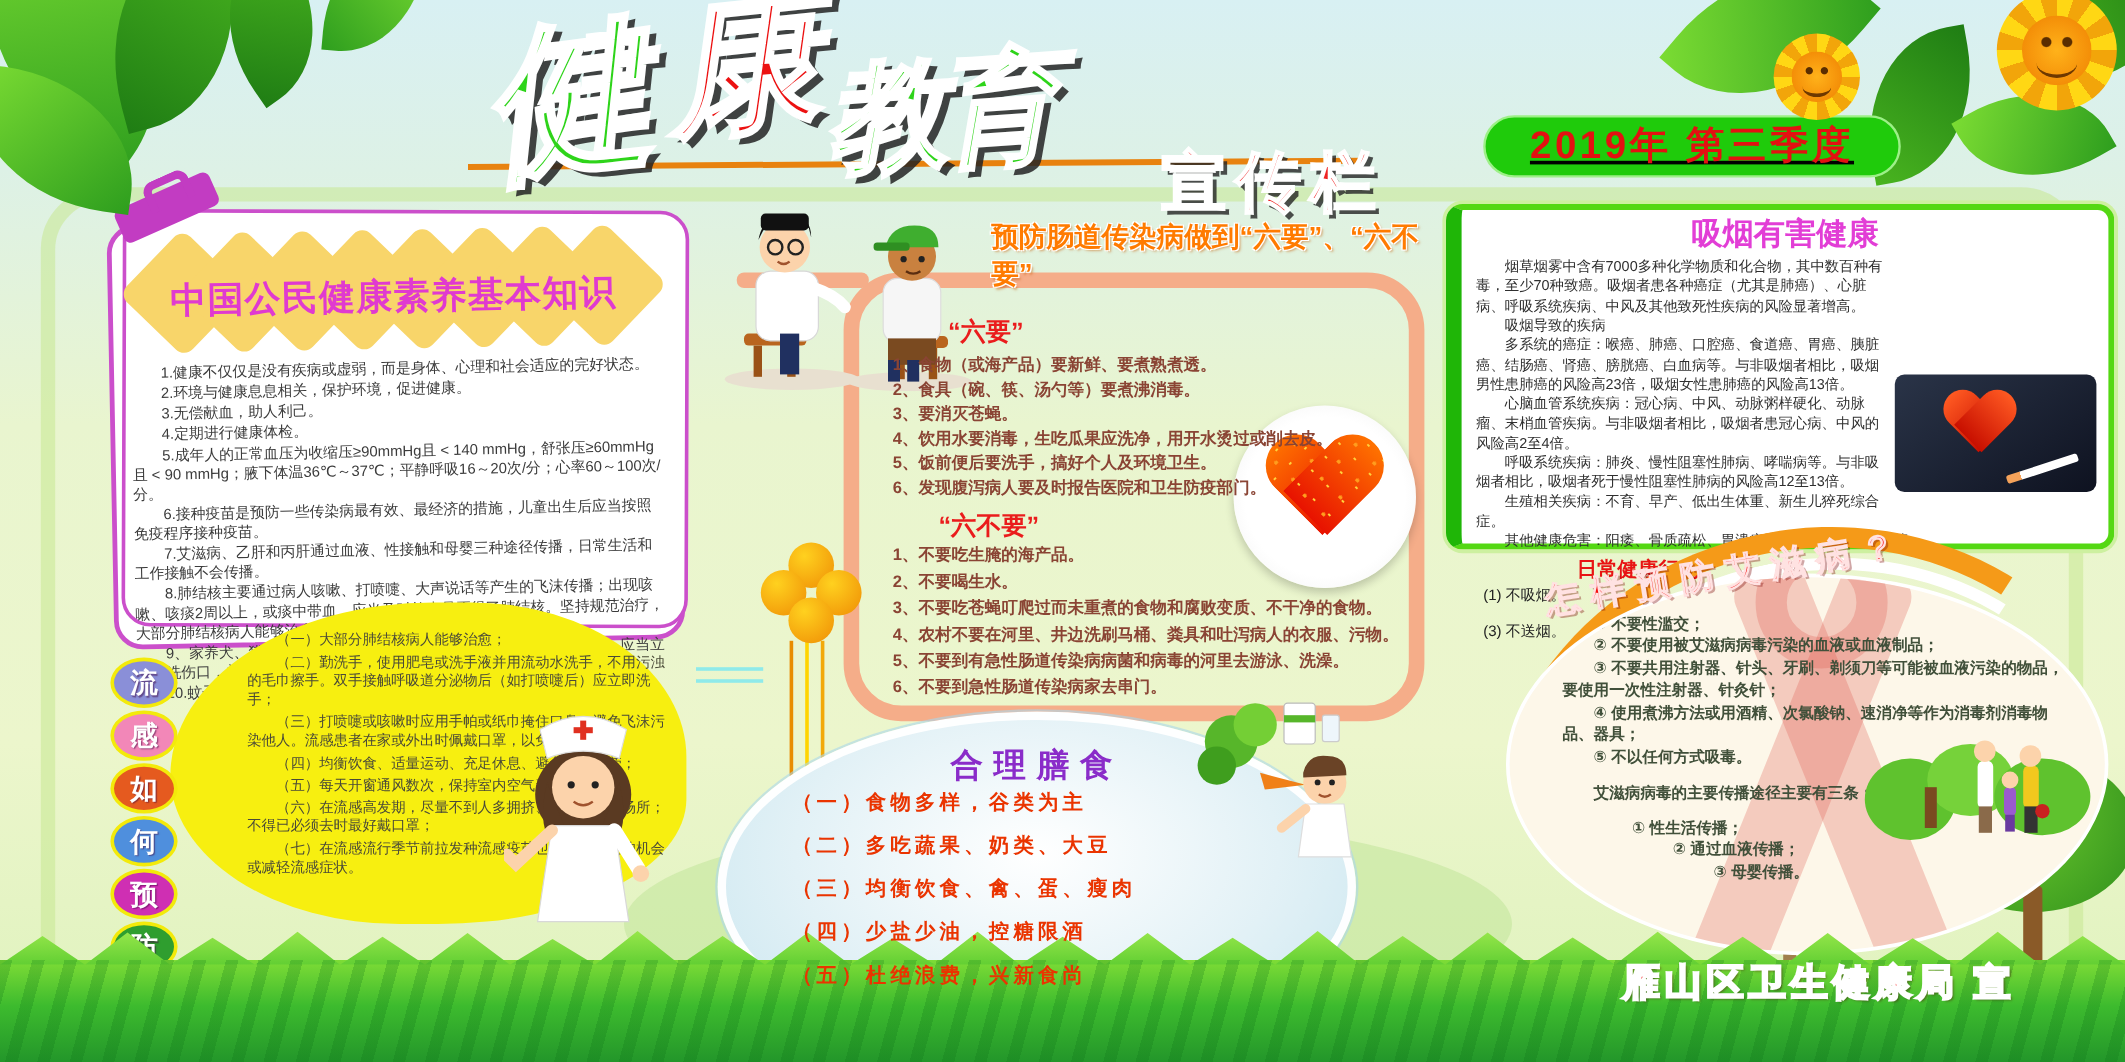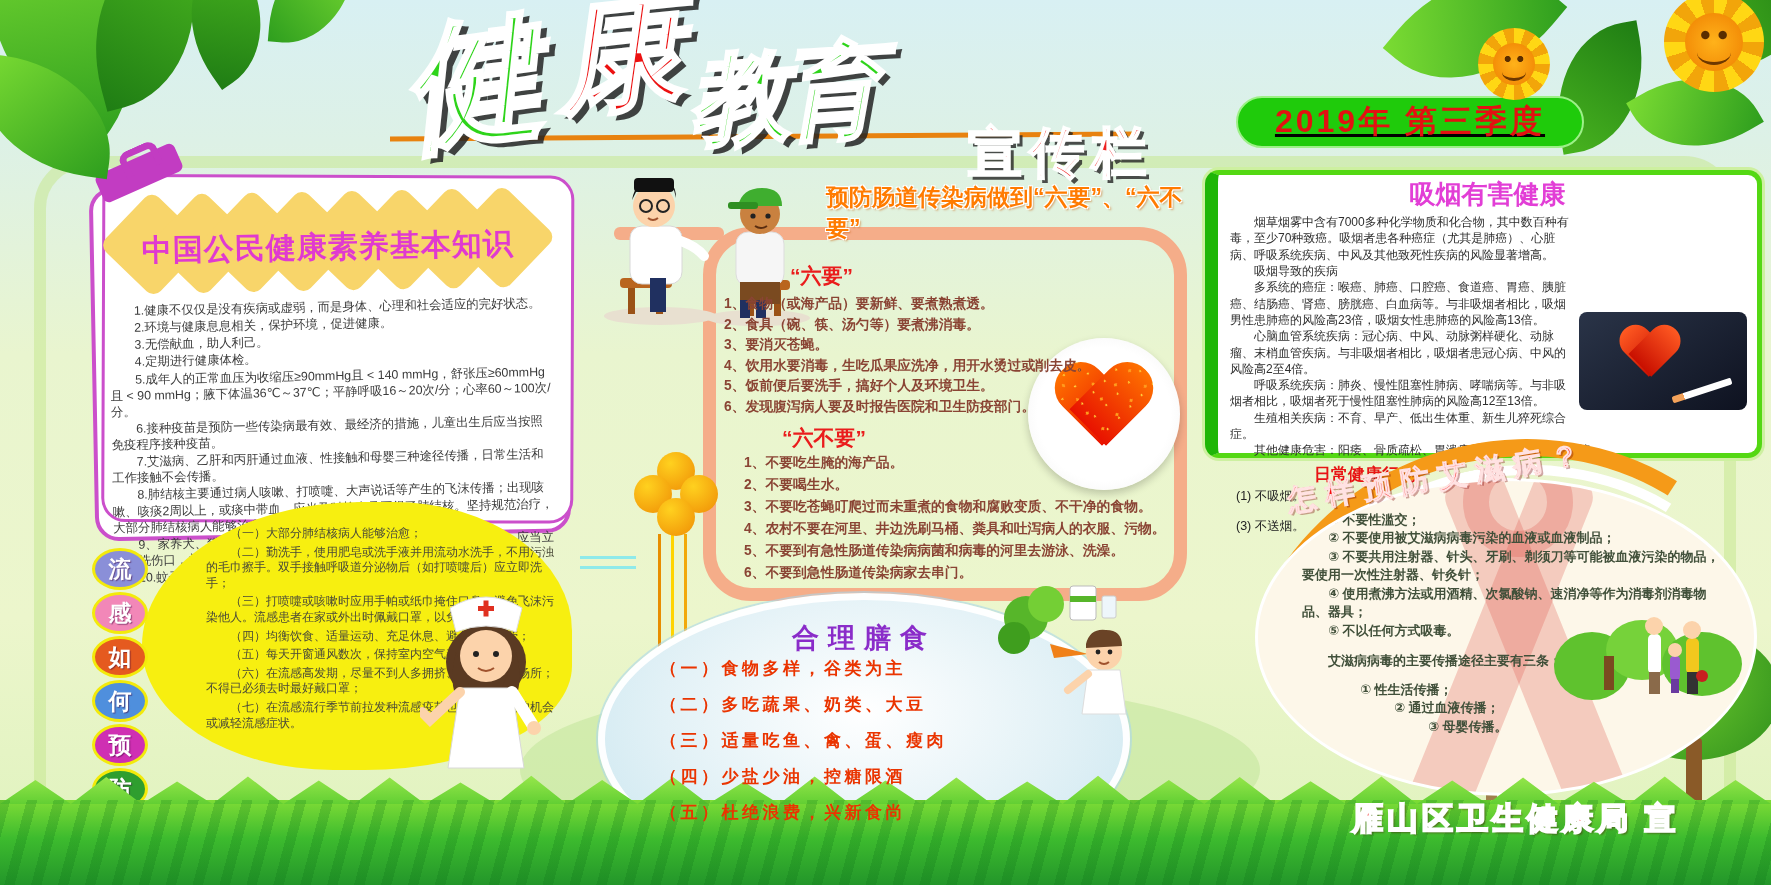--- a/index.html
+++ b/index.html
@@ -61,21 +61,21 @@
   
   .mid-rect{left:703px;top:227px;width:484px;height:374px;border:13px solid #f5ad89;border-radius:48px;z-index:1;}
   .mid-rect-ext{left:614px;top:227px;width:110px;height:13px;background:#f5ad89;z-index:1;border-radius:6px;}
   .int-title{left:826px;top:182px;width:372px;font-size:23px;font-weight:bold;color:#ff7b00;z-index:3;
     text-shadow:1px 1px 0 #fff,-1px 1px 0 #fff,1px -1px 0 #fff,-1px -1px 0 #fff,2px 2px 2px rgba(200,90,0,.5);}
   .sub-red{font-size:21px;font-weight:bold;color:#ea1c1c;z-index:3;}
   .do-title{left:790px;top:262px;}
   .dont-title{left:782px;top:424px;}
   .mid-list{z-index:3;width:436px;}
   .mid-list p{margin:0;font-size:13.8px;line-height:20.6px;color:#8a4434;font-weight:600;}
-  .do-list{left:724px;top:294px;}
+  .do-list{left:744px;top:294px;}
   .dont-list{left:744px;top:452px;}
   .dont-list p{line-height:22px;}
   
   .plate{left:1028px;top:338px;width:152px;height:152px;border-radius:50%;background:radial-gradient(#ffffff 62%,#eee 100%);
     box-shadow:0 4px 8px rgba(0,0,0,.2);z-index:2;}
   .heart{position:relative;width:100px;height:92px;}
   .heart::before,.heart::after{content:'';position:absolute;top:0;width:52px;height:82px;border-radius:52px 52px 0 0;
     background:radial-gradient(circle at 30% 30%,#ffd23c 6%,transparent 7%) 0 0/18px 16px,
                radial-gradient(circle at 70% 60%,#ff9d1e 8%,transparent 9%) 0 0/22px 20px,
                linear-gradient(#ff7300,#e81200);}
@@ -330,21 +330,21 @@
   <div class="abs cyan" style="left:580px;top:556px;width:56px;"></div>
   <div class="abs cyan" style="left:580px;top:566px;width:56px;"></div>
 
   <div class="abs hill"></div>
   <div class="abs diet"></div>
   <div class="abs diet-title">合理膳食</div>
   <div class="abs diet-list">
 
   <p>（一）食物多样，谷类为主</p>
       <p>（二）多吃蔬果、奶类、大豆</p>
-      <p>（三）适量吃鱼、禽、蛋、瘦肉</p>
+      <p>（三）均衡饮食、禽、蛋、瘦肉</p>
       <p>（四）少盐少油，控糖限酒</p>
       <p>（五）杜绝浪费，兴新食尚</p>
     </div>
   <svg class="abs" style="left:992px;top:578px;z-index:4;" width="150" height="140" viewBox="0 0 150 140">
     <circle cx="34" cy="40" r="22" fill="#57b62a"></circle>
       <circle cx="54" cy="26" r="18" fill="#74cf35"></circle>
       <circle cx="22" cy="60" r="16" fill="#3f9e1e"></circle>
     <rect x="78" y="8" width="26" height="34" rx="3" fill="#ffffff" stroke="#bbb"></rect>
       <rect x="78" y="18" width="26" height="6" fill="#57b62a"></rect>
     <rect x="110" y="18" width="14" height="22" rx="2" fill="#eef6fb" stroke="#ccc"></rect>

